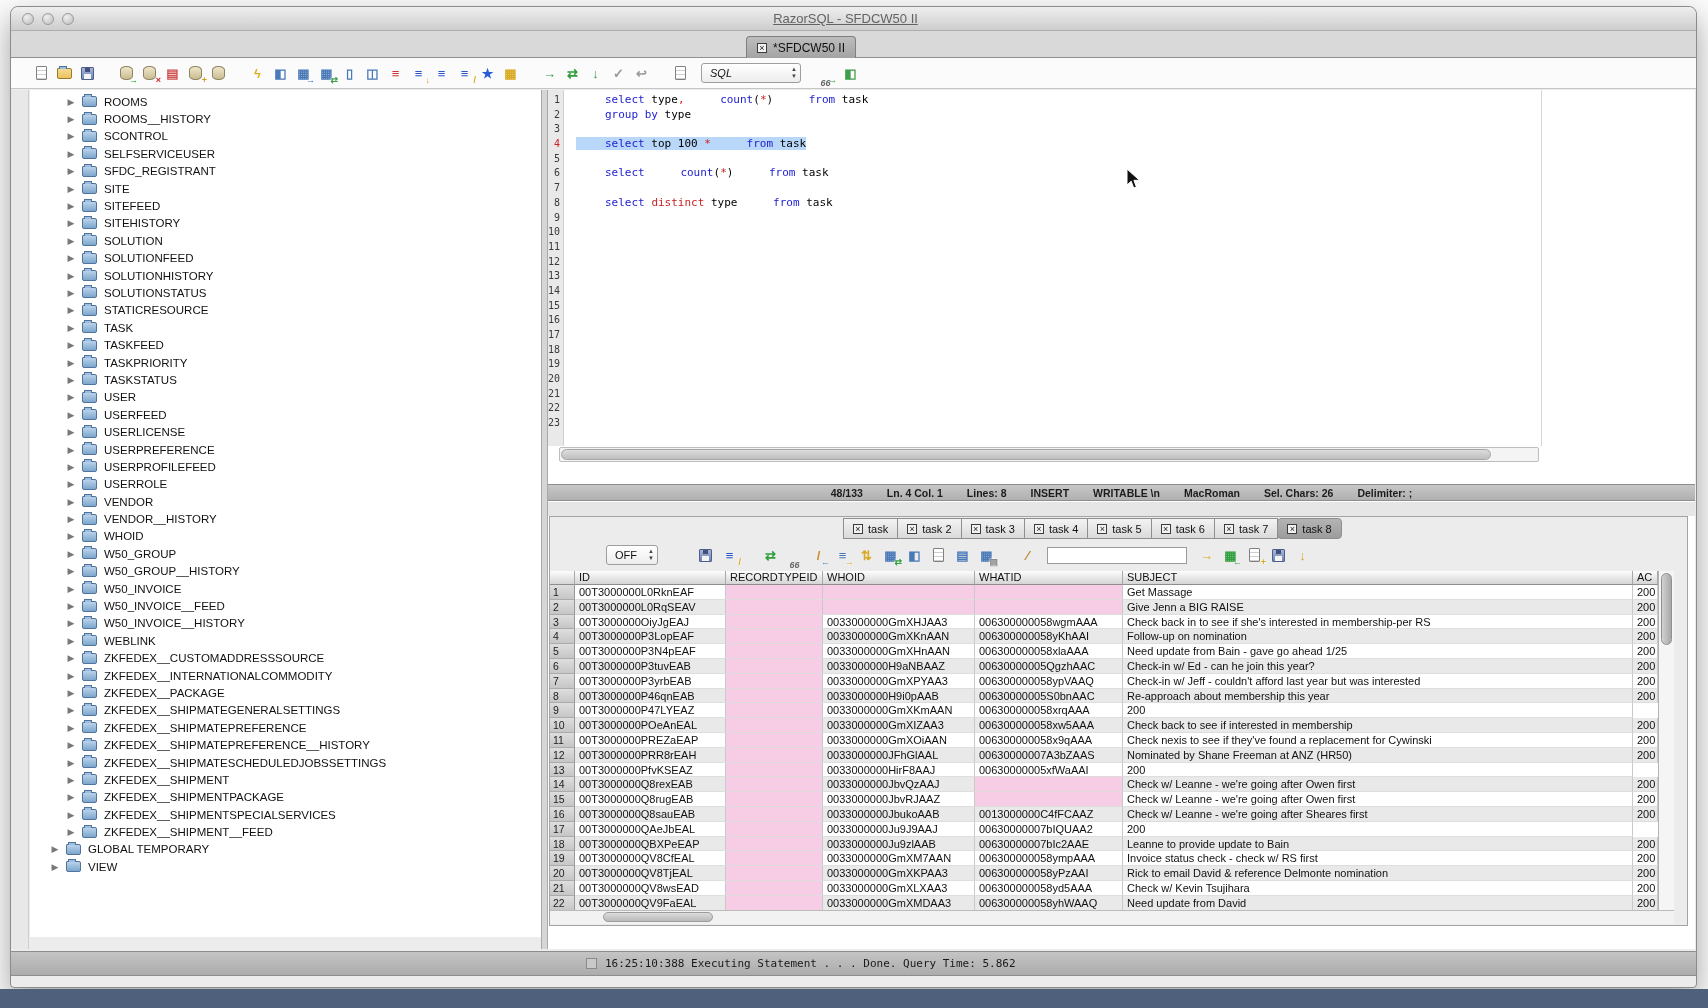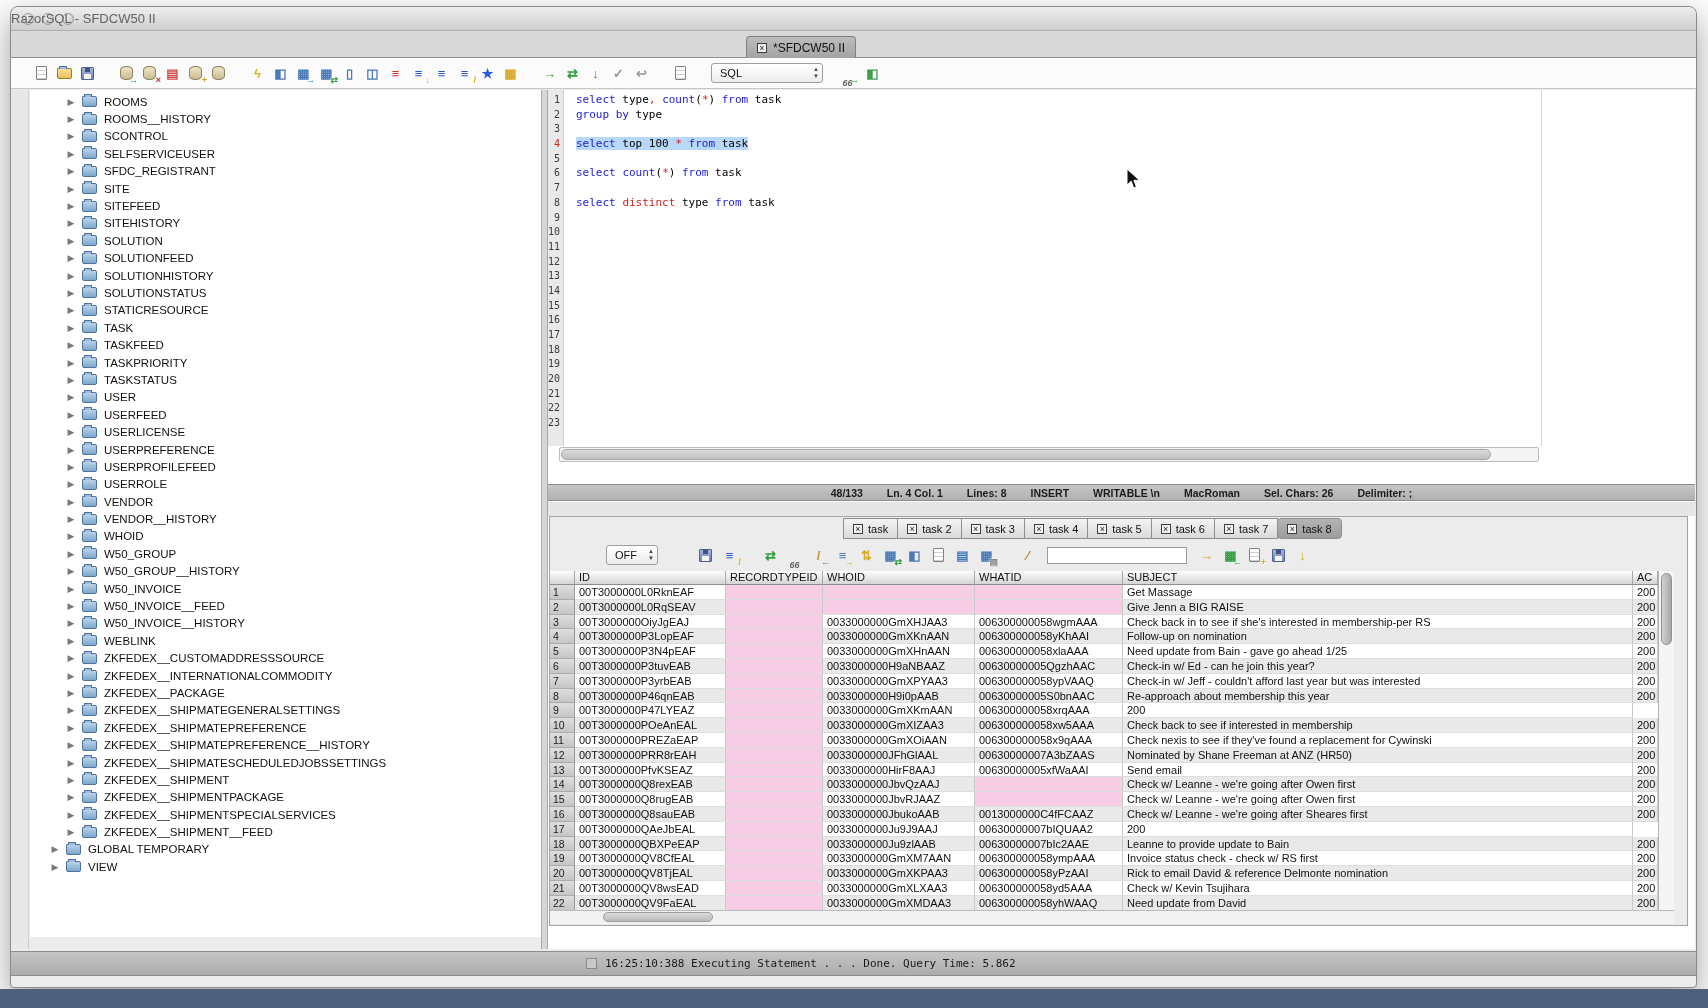--- a/index.html
+++ b/index.html
@@ -9,22 +9,22 @@
   
   .window{position:absolute;left:10px;top:6px;width:1687px;height:982px;
     background:#ececec;border:1px solid #8b8b8b;border-radius:8px 8px 4px 4px;
     box-shadow:0 12px 30px rgba(0,0,0,.35);overflow:hidden;}
   .titlebar{position:relative;height:24px;
     background:linear-gradient(180deg,#efefef,#cdcdcd);
     border-bottom:1px solid #aeaeae;border-radius:7px 7px 0 0;}
   .lights{position:absolute;left:11px;top:6px;display:flex;gap:8px;}
   .light{width:12px;height:12px;border-radius:50%;border:1px solid #9b9b9b;
     background:radial-gradient(circle at 35% 30%,#efefef,#bdbdbd);}
-  .title{position:absolute;left:0;right:16px;top:4px;
-    font-size:13px;color:#636363;}
+  .title{position:absolute;left:0;right:16px;top:4px;text-align:center;
+    font-size:13px;color:#636363;text-decoration:underline;}
   .docbar{position:relative;height:27px;background:#d9d9d9;
     border-bottom:1px solid #909090;}
   .doc-tab{position:absolute;left:735px;top:5px;height:22px;
     display:flex;align-items:center;gap:6px;padding:0 10px;
     background:linear-gradient(180deg,#bdbdbd,#a3a3a3);
     border:1px solid #7f7f7f;border-bottom:none;border-radius:4px 4px 0 0;
     font-size:12px;color:#111;}
   .xbox{display:inline-block;width:10px;height:10px;border:1px solid #3c3c3c;
     background:#f2f2f2;font-size:9px;line-height:8px;text-align:center;color:#222;}
 
@@ -73,21 +73,21 @@
   
   .editor{position:absolute;left:0;top:0;width:994px;height:356px;background:#fff;
     border-right:1px solid #d6d6d6;display:flex;overflow:hidden;}
   .gutter{width:16px;background:#e9e9e9;border-right:1px solid #cfcfcf;padding-top:3px;}
   .gut-n{height:14.7px;line-height:14.7px;font-size:10px;color:#3a3a3a;text-align:right;
     padding-right:3px;font-family:"DejaVu Sans Mono",monospace;}
   .gut-n.cur{color:#cc2222;}
   .code{flex:1;padding:3px 0 0 12px;font-family:"DejaVu Sans Mono",monospace;
     font-size:11px;}
   .eline{height:14.7px;line-height:14.7px;white-space:pre;}
-  .tk-k{color:#1b1bd1;} .tk-p{color:#000;} .tk-r{color:#cc2222;}
+  .tk-k{color:#1b1bd1;margin-left:29px;} .tk-p{color:#000;} .tk-r{color:#cc2222;}
   .selspan{background:#b9d7f9;}
   .editor-hscroll{position:absolute;left:11px;top:357px;width:980px;height:15px;
     background:#f4f4f4;border:1px solid #bdbdbd;border-radius:2px;}
   .editor-hscroll .thumb{position:absolute;left:1px;top:1px;height:11px;width:930px;
     background:linear-gradient(180deg,#dcdcdc,#bfbfbf);border:1px solid #a5a5a5;border-radius:6px;}
   .editor-status{position:absolute;left:0;right:0;top:394px;height:17px;
     background:linear-gradient(180deg,#c7c7c7,#b0b0b0);
     border-top:1px solid #8d8d8d;border-bottom:1px solid #8d8d8d;
     display:flex;align-items:center;justify-content:center;gap:24px;
     font-size:10.5px;font-weight:600;color:#1c1c1c;}
@@ -245,21 +245,21 @@
           <span class="glyph" style="color: rgb(154, 154, 154);">✓</span>
         </span>
         <span class="icon">
           <span class="glyph" style="color: rgb(154, 154, 154);">↩</span>
         </span>
         <span class="gap"></span>
         <span class="icon">
           <span class="shape-page"></span>
         </span>
       </span>
-    <span class="select" style="width:112px;margin-left:20px;">
+    <span class="select" style="width:100px;margin-left:10px;font-style:italic;">
       <span>SQL</span>
       <span class="arrows">
           <span>▲</span>
           <span>▼</span>
         </span>
     </span>
     <span class="gap"></span>
     <span id="main-icons-trailing" style="display:flex;align-items:center;gap:4px;">
         <span class="icon">
           <span class="glyph small" style="color: rgb(102, 102, 102);">66</span>
@@ -800,21 +800,20 @@
               <div class="g-cell">00630000007A3bZAAS</div>
               <div class="g-cell">Nominated by Shane Freeman at ANZ (HR50)</div>
               <div class="g-cell">200</div>
             </div>
             <div class="g-row">
               <div class="g-cell g-num">13</div>
               <div class="g-cell">00T3000000PfvKSEAZ</div>
               <div class="g-cell pink"></div>
               <div class="g-cell">0033000000HirF8AAJ</div>
               <div class="g-cell">00630000005xfWaAAI</div>
-              <div class="g-cell">Send email</div>
               <div class="g-cell">200</div>
             </div>
             <div class="g-row alt">
               <div class="g-cell g-num">14</div>
               <div class="g-cell">00T3000000Q8rexEAB</div>
               <div class="g-cell pink"></div>
               <div class="g-cell">0033000000JbvQzAAJ</div>
               <div class="g-cell pink"></div>
               <div class="g-cell">Check w/ Leanne - we're going after Owen first</div>
               <div class="g-cell">200</div>

